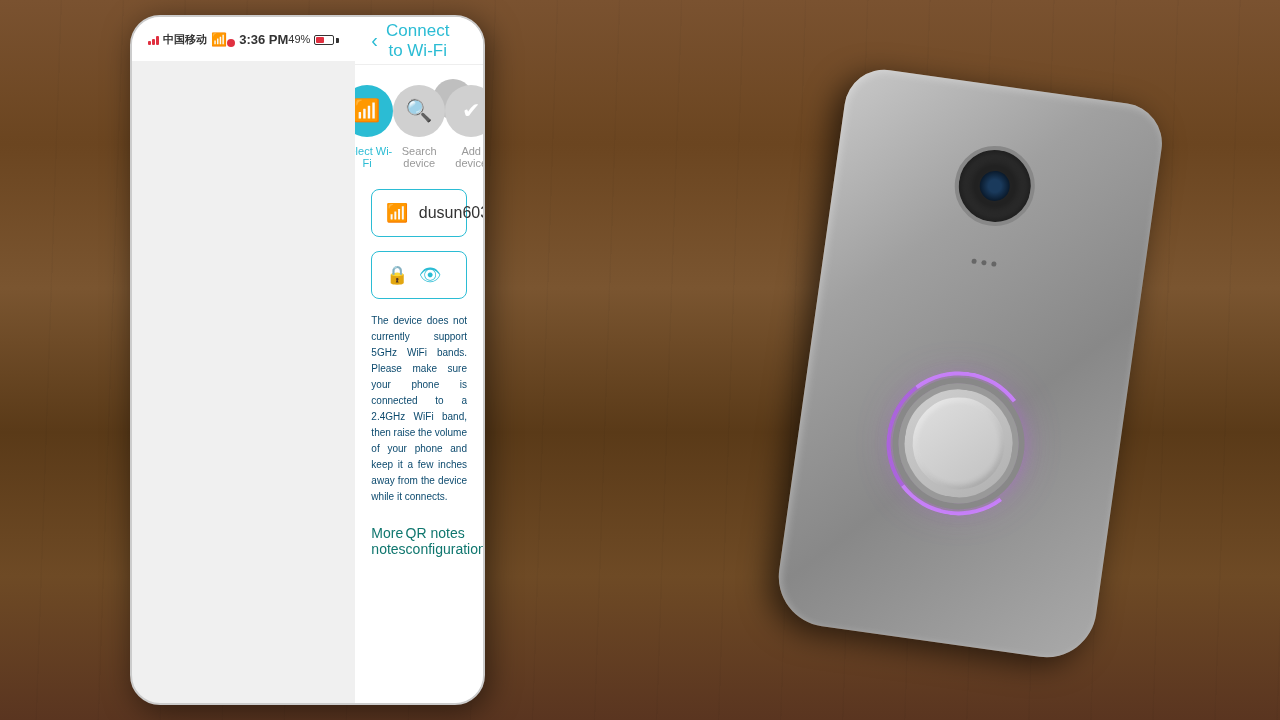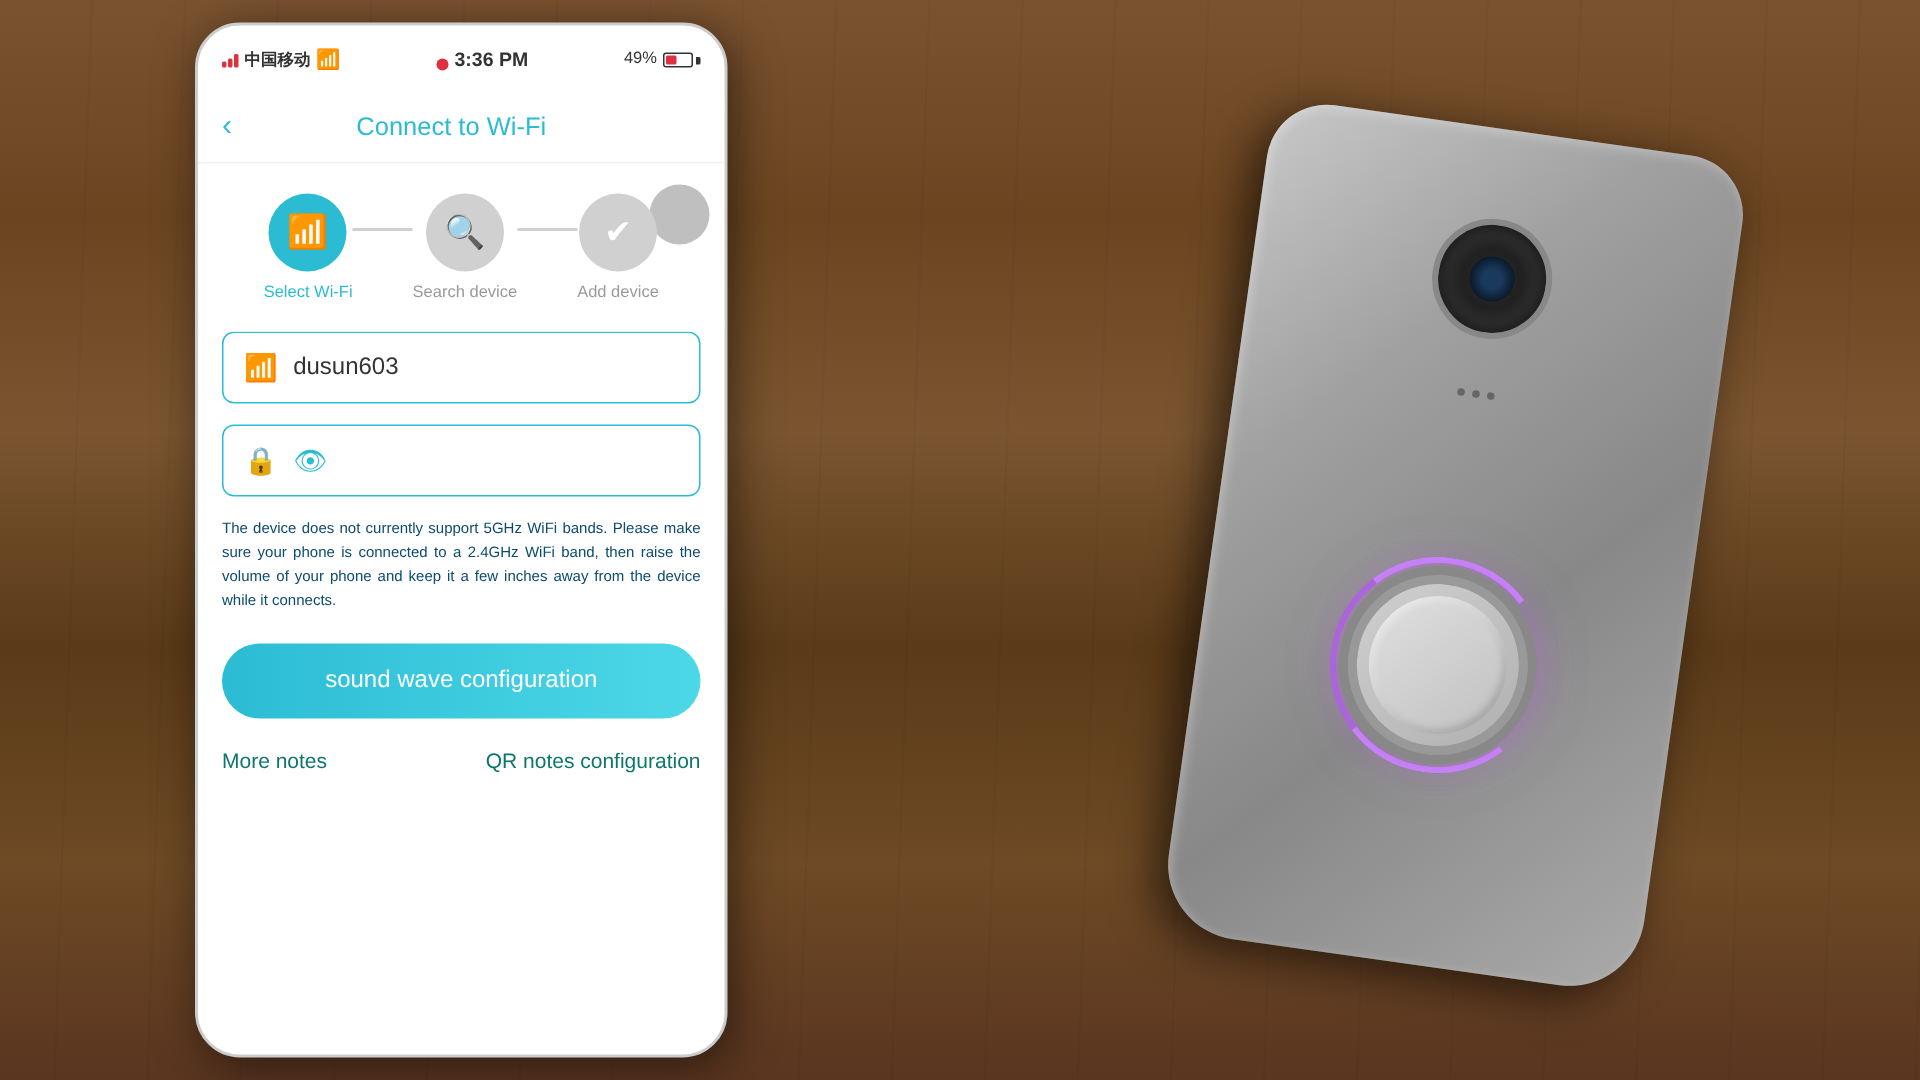--- a/index.html
+++ b/index.html
@@ -142,21 +142,21 @@
 
     .phone-outer {
       width: 100%;
       height: 100%;
       background: #f0f0f0;
       border-radius: 30px;
       border: 2px solid #ccc;
       box-shadow: 4px 6px 30px rgba(0,0,0,0.5);
       overflow: hidden;
       display: flex;
-      flex-direction: column;
+      flex-direction: row;
     }
 
     
     .status-bar {
       background: #fff;
       height: 44px;
       display: flex;
       align-items: center;
       justify-content: space-between;
       padding: 0 16px;
@@ -502,21 +502,20 @@
           <span class="input-text">dusun603</span>
         </div>
 
         <div class="input-field">
           <span class="input-icon">🔒</span>
           <span class="eye-icon">👁</span>
         </div>
 
         <p class="info-text">The device does not currently support 5GHz WiFi bands. Please make sure your phone is connected to a 2.4GHz WiFi band, then raise the volume of your phone and keep it a few inches away from the device while it connects.</p>
 
-        <div class="sound-wave-btn">sound wave configuration</div>
 
         <div class="bottom-links">
           <span class="link-text">More notes</span>
           <span class="link-text">QR notes configuration</span>
         </div>
 
       </div>
     </div>
   </div>
 </div>

